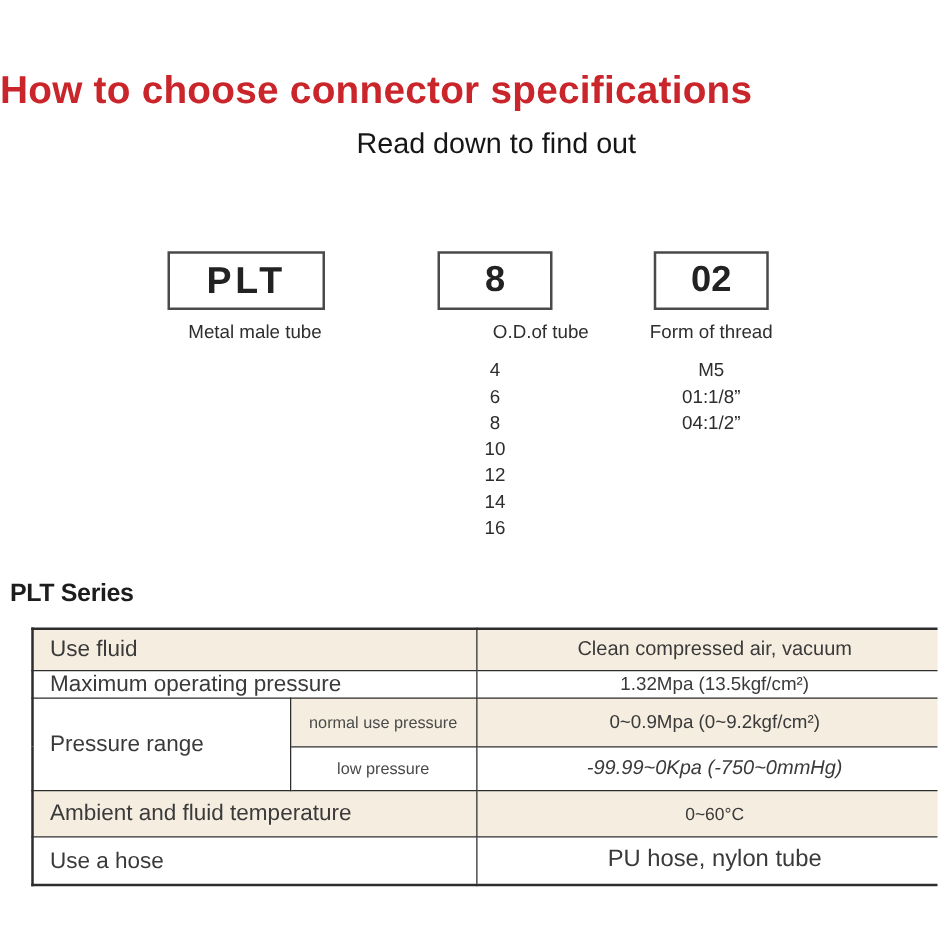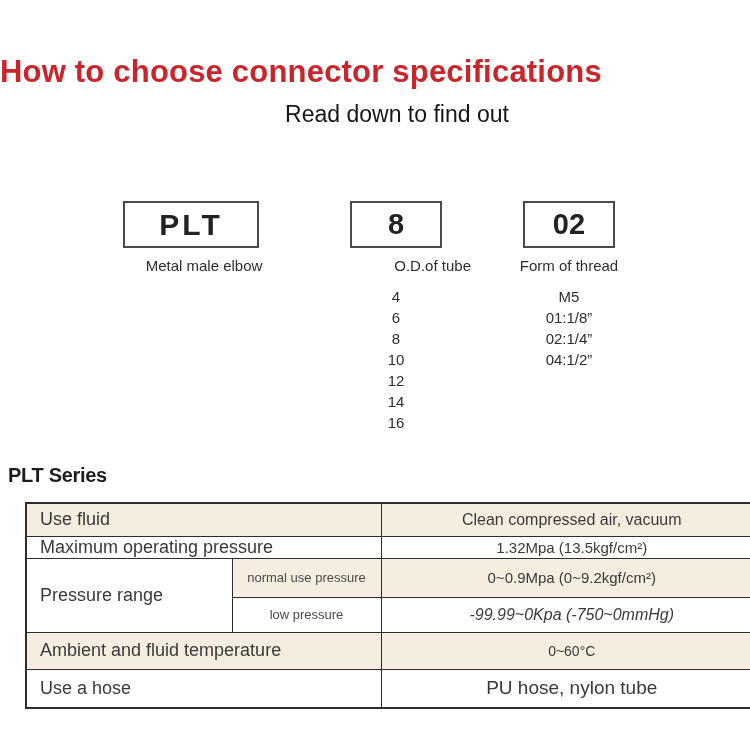--- a/index.html
+++ b/index.html
@@ -15,21 +15,21 @@
     position: absolute; top: 101px; left: 0; width: 750px;
     text-align: center; font-size: 23px; color: #161616; padding-left: 44px;
   }
 
   .code-box {
     position: absolute; top: 201px; height: 47px;
     border: 2px solid #4a4a4a; background: #fff;
     display: flex; align-items: center; justify-content: center;
     font-weight: bold; color: #222;
   }
-  .code-box.series { left: 123px; width: 136px; font-size: 30px; letter-spacing: 3px; }
+  .code-box.series { left: 134px; width: 126px; font-size: 30px; letter-spacing: 3px; }
   .code-box.tube   { left: 350px; width: 92px;  font-size: 29px; }
   .code-box.thread { left: 523px; width: 92px;  font-size: 29px; }
 
   .box-label {
     position: absolute; top: 257px; text-align: center;
     font-size: 15px; color: #2e2e2e;
   }
   .box-label.series { left: 104px; width: 200px; }
   .box-label.tube   { left: 321px; width: 150px; text-align: right; }
   .box-label.thread { left: 494px; width: 150px; }
@@ -73,38 +73,37 @@
 <div class="code-box series">
   <span>PLT</span>
 </div>
 <div class="code-box tube">
   <span>8</span>
 </div>
 <div class="code-box thread">
   <span>02</span>
 </div>
 
-<div class="box-label series">Metal male elbow</div>
+<div class="box-label series">Metal male tube</div>
 <div class="box-label tube">O.D.of tube</div>
 <div class="box-label thread">Form of thread</div>
 
 <ul class="option-list tube-list">
   <li>4</li>
   <li>6</li>
   <li>8</li>
   <li>10</li>
   <li>12</li>
   <li>14</li>
   <li>16</li>
 </ul>
 
 <ul class="option-list thread-list">
   <li>M5</li>
   <li>01:1/8”</li>
-  <li>02:1/4”</li>
   <li>04:1/2”</li>
 </ul>
 
 <div class="series-heading">PLT Series</div>
 
 <table class="spec-table">
   <colgroup>
       <col style="width:206px">
       <col style="width:149px">
       <col style="width:382px">

